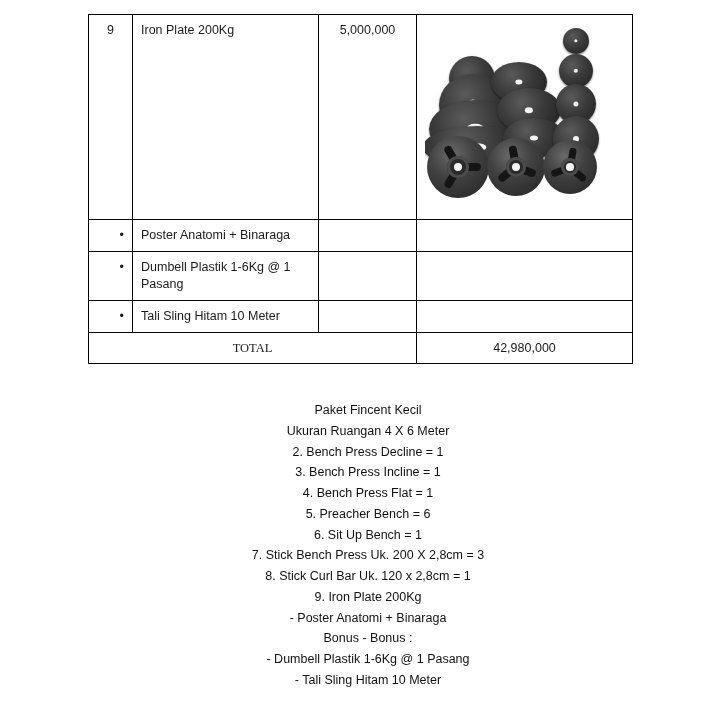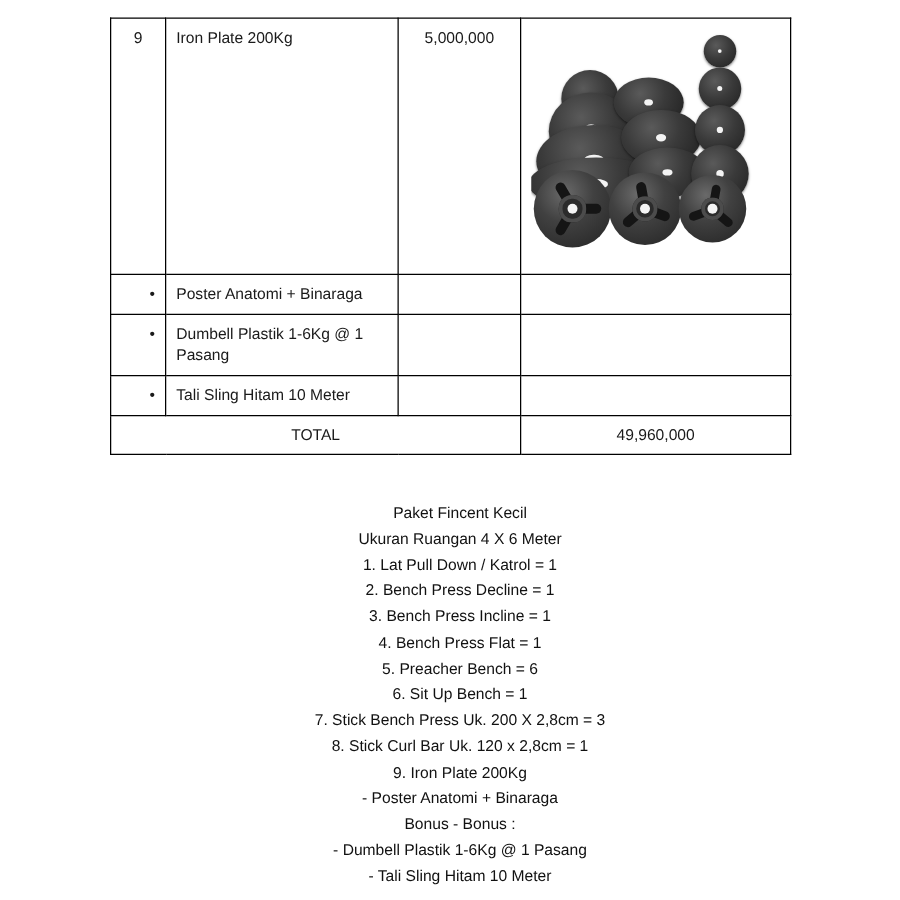--- a/index.html
+++ b/index.html
@@ -48,20 +48,21 @@
   td.no      { text-align: center; }
   td.price   { text-align: center; }
   td.bullet  { text-align: right; padding-right: 10px; font-size: 11px; }
   td.imgcell { padding: 0; height: 100%; }
   .row-main td { height: 190px; }
   .row-bonus td { height: 14px; }
   td.total-label {
     text-align: center;
     font-size: 12.5px;
     padding: 6px 8px;
+    font-family: Liberation Serif, serif;
   }
   td.total-value {
     text-align: center;
     font-size: 12.5px;
     padding: 6px 8px;
   }
 
   
   .plates {
     position: relative;
@@ -204,30 +205,29 @@
 
         <tr class="row-bonus">
           <td class="bullet">•</td>
           <td class="desc">Tali Sling Hitam 10 Meter</td>
           <td class="price"></td>
           <td></td>
         </tr>
 
         <tr>
           <td class="total-label" colspan="3">TOTAL</td>
-          <td class="total-value">49,960,000</td>
+          <td class="total-value">42,980,000</td>
         </tr>
       </tbody>
     </table>
   </div>
 
   <div class="text-block">
     <div>Paket Fincent Kecil</div>
     <div>Ukuran Ruangan 4 X 6 Meter</div>
-    <div>1. Lat Pull Down / Katrol = 1</div>
     <div>2. Bench Press Decline = 1</div>
     <div>3. Bench Press Incline = 1</div>
     <div>4. Bench Press Flat = 1</div>
     <div>5. Preacher Bench = 6</div>
     <div>6. Sit Up Bench = 1</div>
     <div>7. Stick Bench Press Uk. 200 X 2,8cm = 3</div>
     <div>8. Stick Curl Bar Uk. 120 x 2,8cm = 1</div>
     <div>9. Iron Plate 200Kg</div>
     <div>- Poster Anatomi + Binaraga</div>
     <div>Bonus - Bonus :</div>

